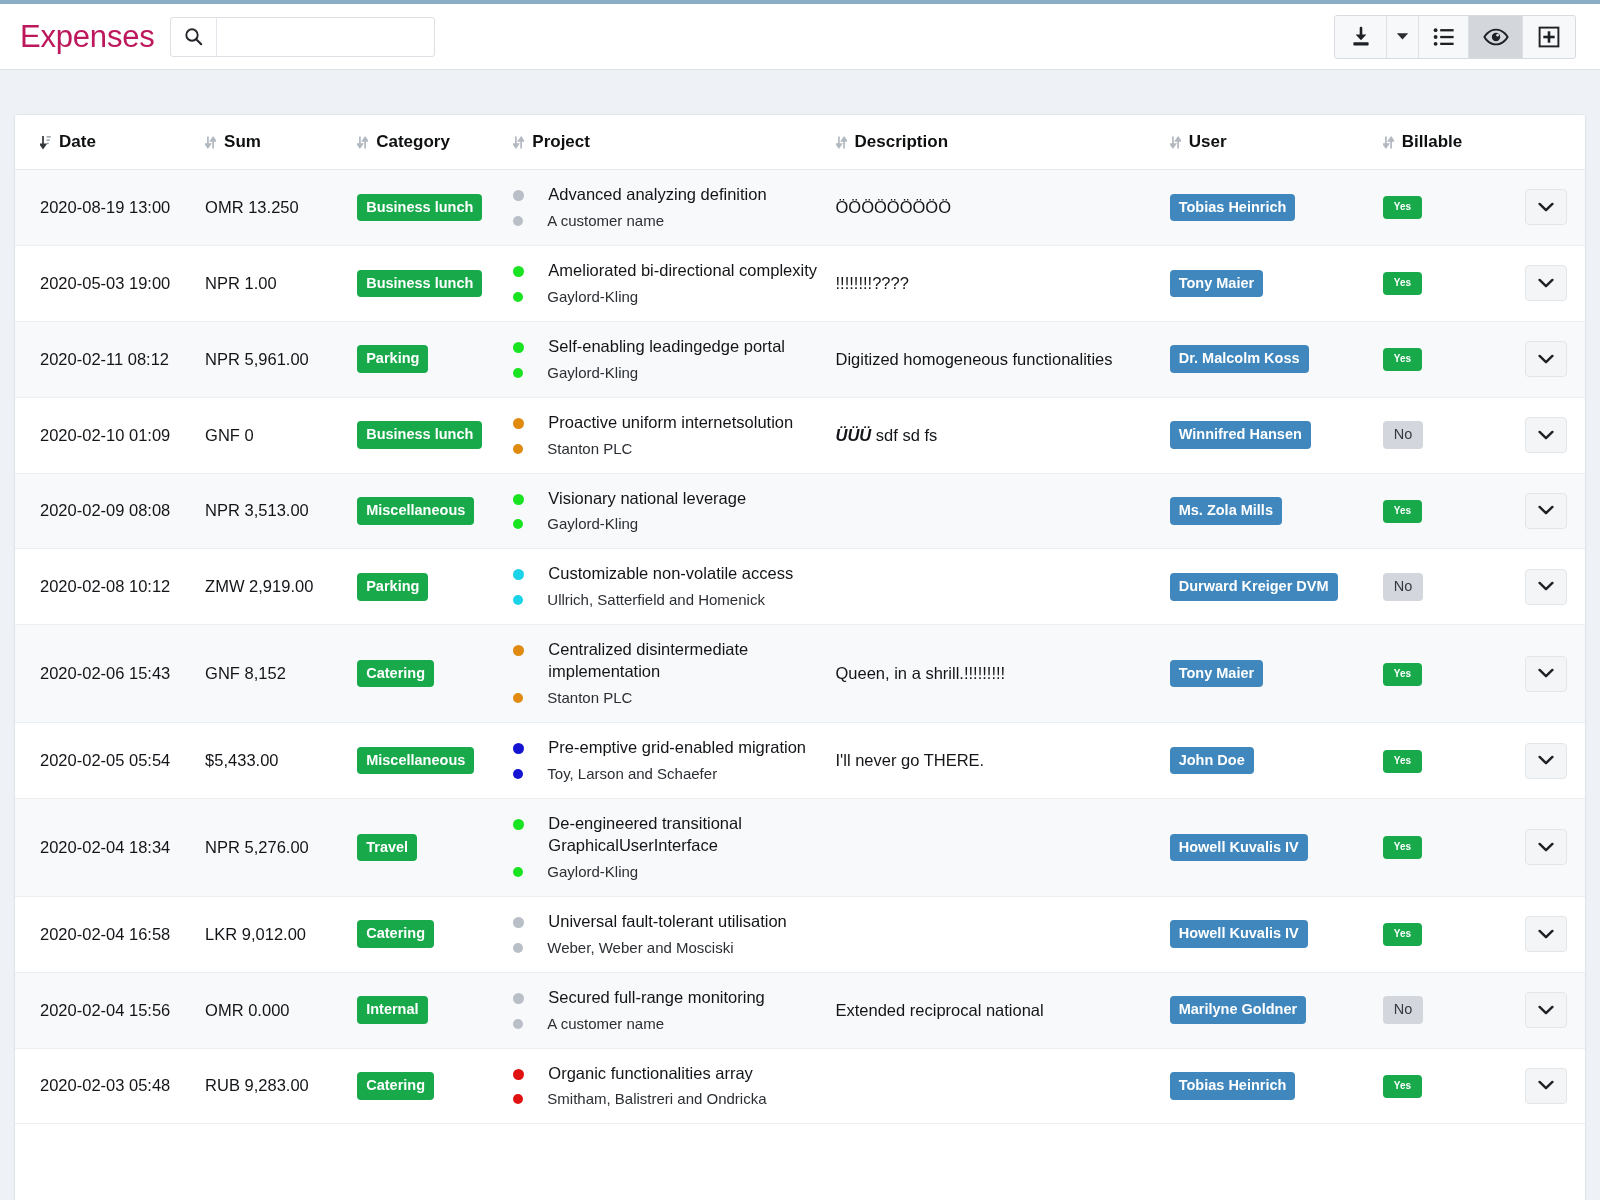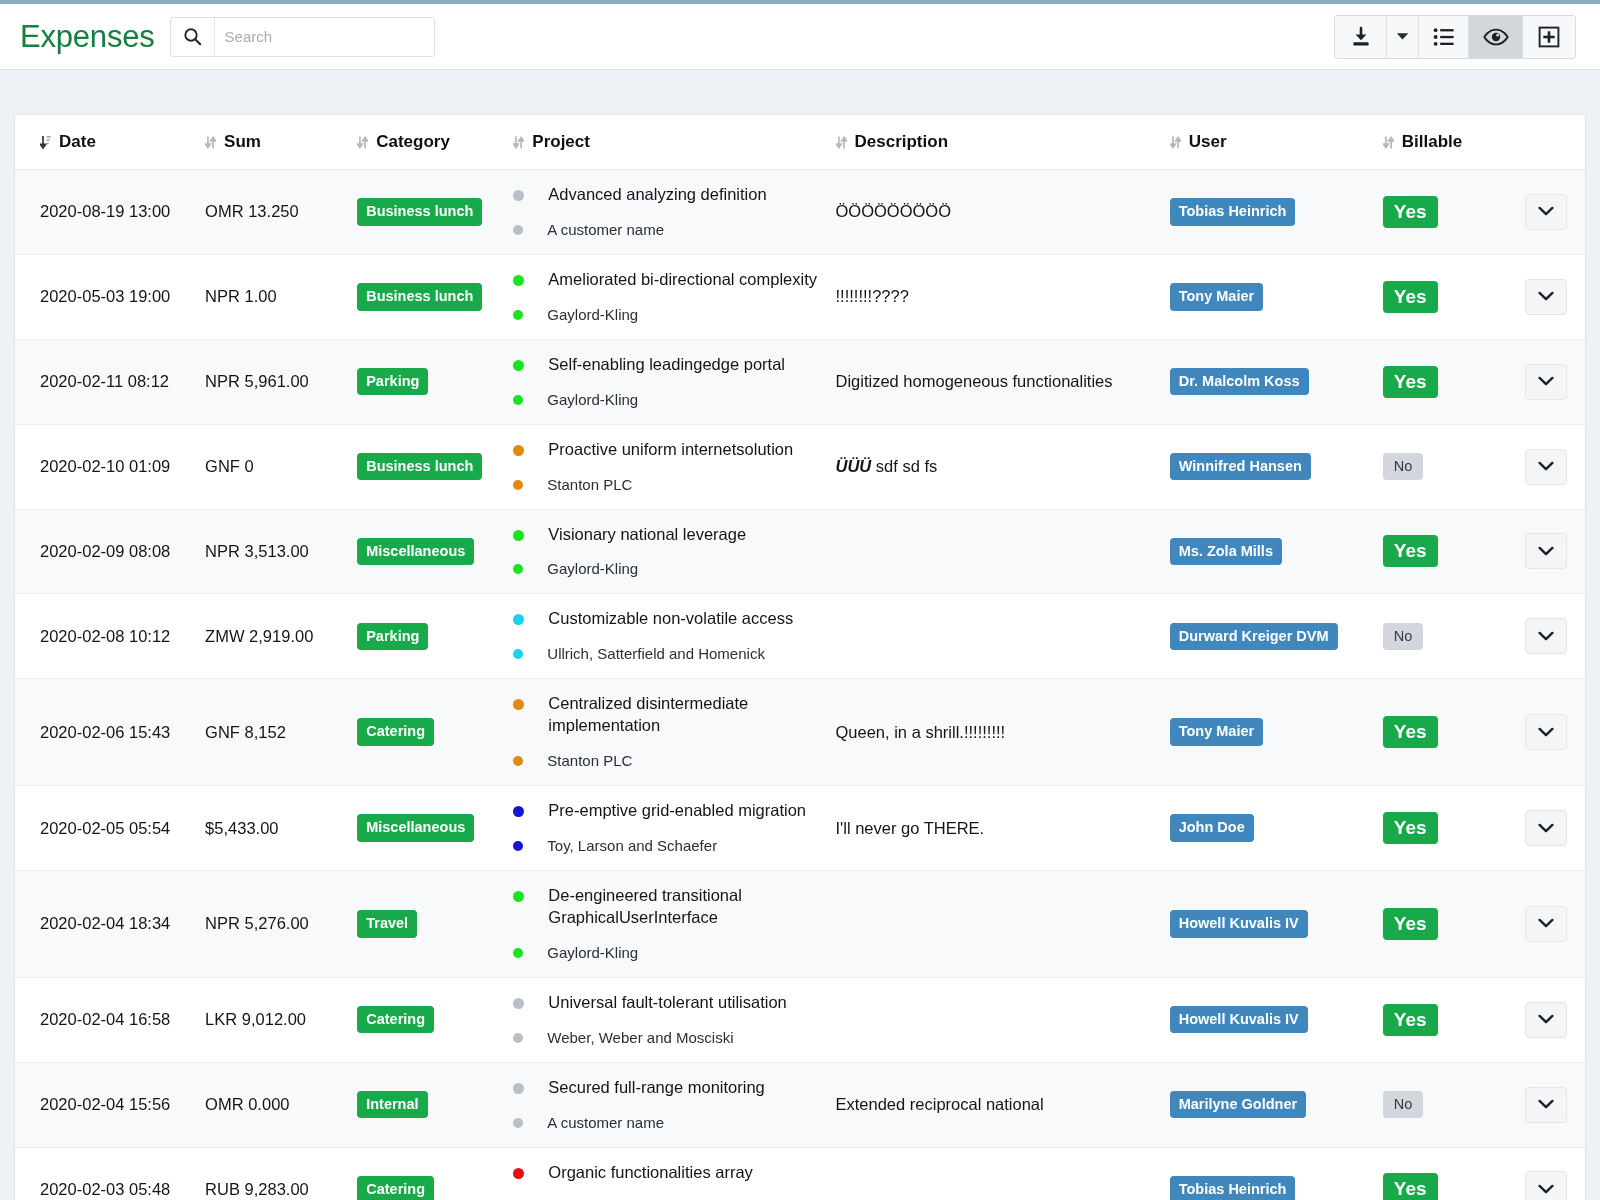--- a/index.html
+++ b/index.html
@@ -24,21 +24,21 @@
     height: 66px;
     background: #ffffff;
     display: flex;
     align-items: center;
     padding: 0 24px 0 20px;
     border-bottom: 1px solid #dfe3e8;
     position: relative;
   }
   #page-title {
     font-size: 31px;
-    color: #15803d;
+    color: #be185d;
     font-weight: 400;
     letter-spacing: -0.2px;
     white-space: nowrap;
   }
 
   
   #search-group {
     display: flex;
     align-items: stretch;
     margin-left: 15px;
@@ -175,42 +175,42 @@
     font-weight: bold;
     padding: 6px 9px 7px 9px;
     border-radius: 4px;
     line-height: 1;
     white-space: nowrap;
   }
   .badge-yes {
     display: inline-block;
     background: #18a94b;
     color: #fff;
-    font-size: 19px;
+    font-size: 10px;
     font-weight: bold;
     padding: 6px 11px 7px 11px;
     border-radius: 4px;
     line-height: 1;
   }
   .badge-no {
     display: inline-block;
     background: #d3d7dd;
     color: #35393f;
     font-size: 14.5px;
     font-weight: normal;
     padding: 6px 11px 7px 11px;
     border-radius: 4px;
     line-height: 1;
   }
 
   
   .proj-line { display: flex; align-items: flex-start; gap: 24px; line-height: 1.33; }
   .proj-name { font-size: 16.5px; color: #131518; }
   .proj-cust { font-size: 15px; color: #2b2f34; }
-  .proj-line + .proj-line { margin-top: 14px; }
+  .proj-line + .proj-line { margin-top: 5px; }
   .dot {
     width: 11px; height: 11px;
     border-radius: 50%;
     flex: none;
     margin-top: 6px;
     background: #b9bfc6;
   }
   .proj-line.sub .dot { margin-top: 5px; }
 
   
@@ -239,21 +239,20 @@
 
   <div id="page-title">Expenses</div>
 
   <div id="search-group">
     <div id="search-icon-box">
       <svg width="19" height="19" viewBox="0 0 19 19" aria-hidden="true">
         <circle cx="8" cy="8" r="5.7" fill="none" stroke="#23262a" stroke-width="1.9"></circle>
         <line x1="12.2" y1="12.2" x2="17.2" y2="17.2" stroke="#23262a" stroke-width="2.1" stroke-linecap="round"></line>
       </svg>
     </div>
-    <input id="search-input" type="text" placeholder="Search" style="">
   </div>
 
   <div id="toolbar">
     <div class="tb-split">
       <button class="tb-btn" id="tb-download">
         <svg width="22" height="22" viewBox="0 0 22 22" aria-hidden="true">
           <path d="M11 2 L11 11" stroke="#1d2024" stroke-width="2.6" stroke-linecap="round"></path>
           <path d="M5.6 8.4 L11 14.2 L16.4 8.4 Z" fill="#1d2024"></path>
           <rect x="3.4" y="16.2" width="15.2" height="3.3" rx="0.7" fill="#1d2024"></rect>
         </svg>

